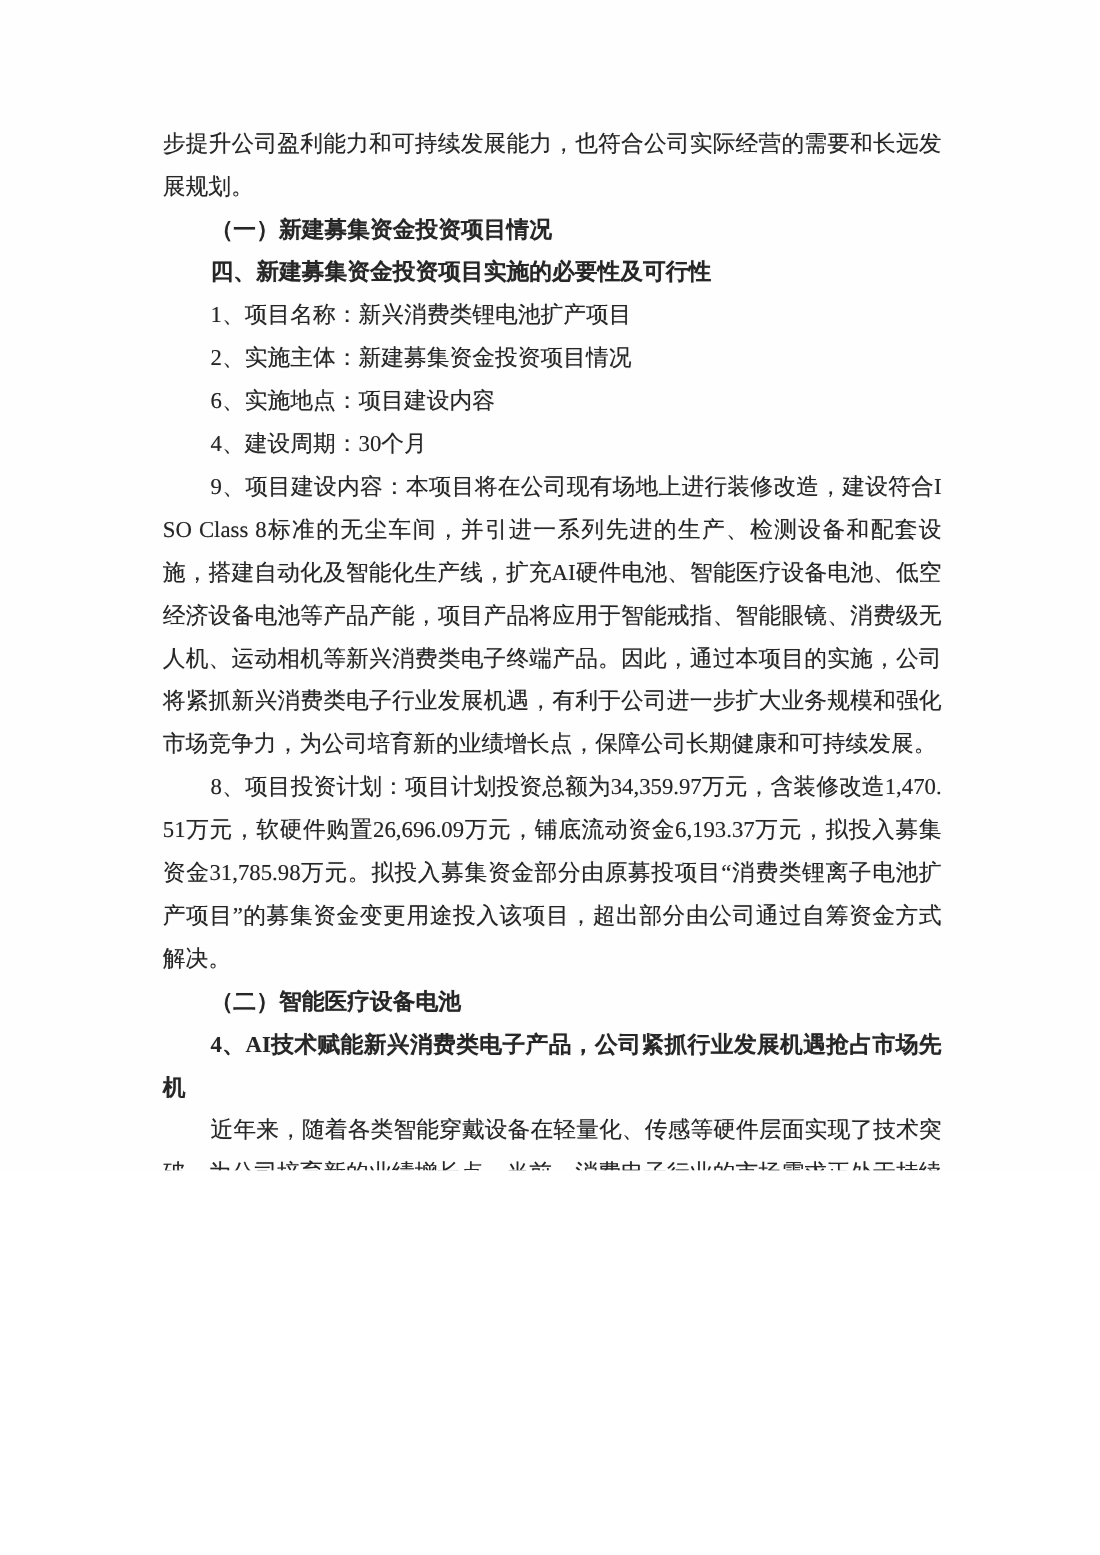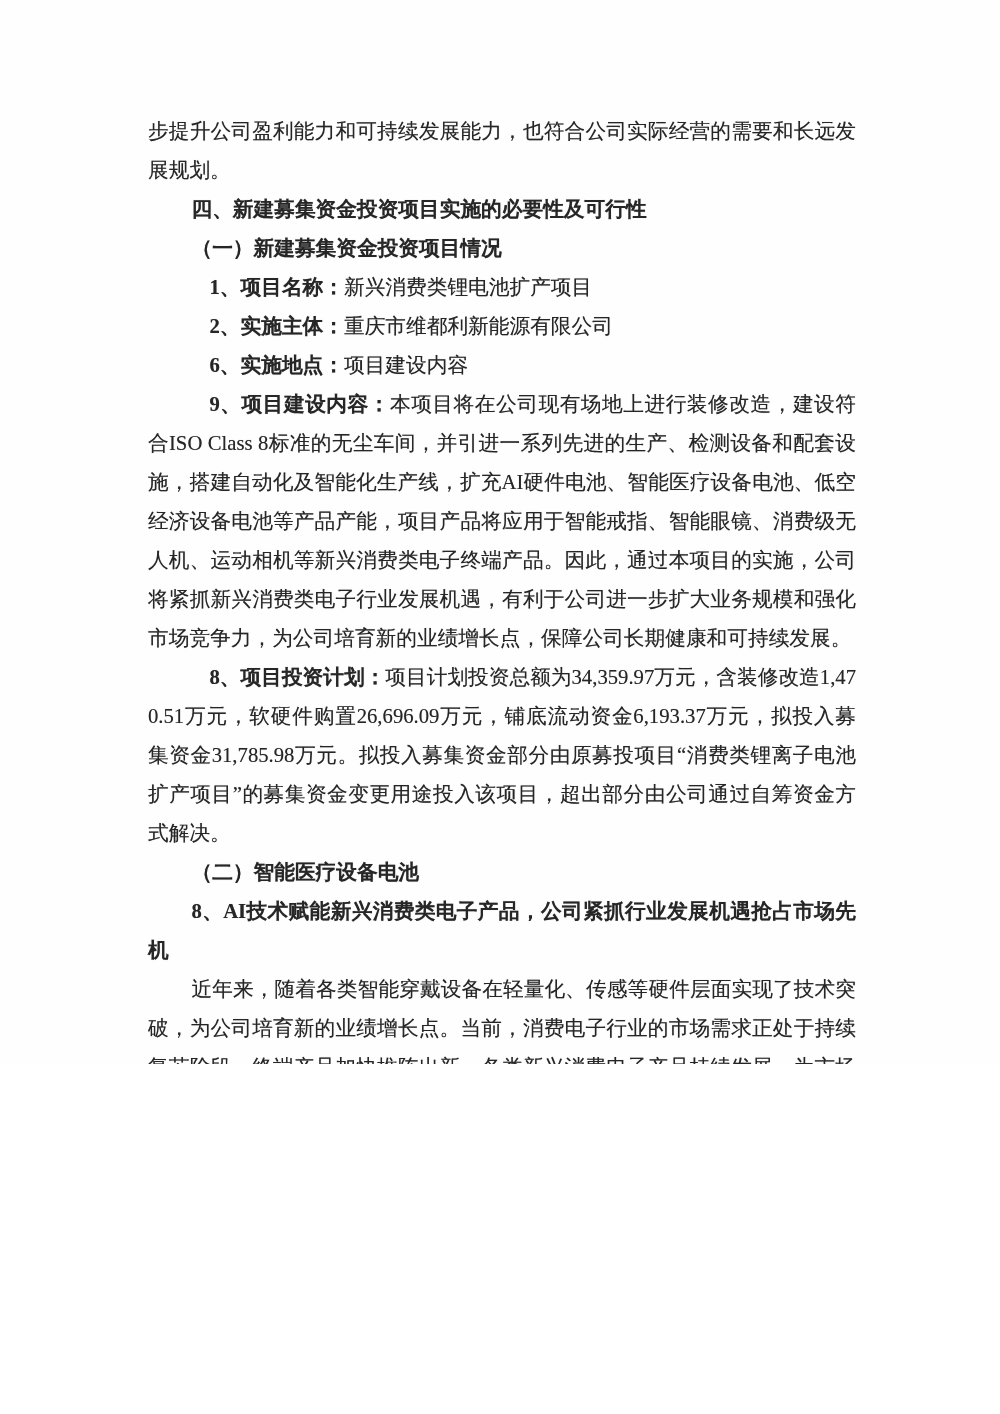--- a/index.html
+++ b/index.html
@@ -30,34 +30,34 @@
     text-shadow: 0 0 0.7px rgba(40,40,40,0.45);
     word-break: break-all;
   }
   .content p.indent {
     text-indent: 2.1em;
   }
   .content p.bold {
     font-weight: bold;
   }
   .content p b {
-    font-weight: bold;
-    margin-left: 18px;
+    font-weight: normal;
   }
 </style>
 </head>
 <body>
 
 <div class="page">
   <div class="content" id="doc-content">
       <p>步提升公司盈利能力和可持续发展能力，也符合公司实际经营的需要和长远发展规划。</p>
+      <p class="indent bold">（一）新建募集资金投资项目情况</p>
       <p class="indent bold">四、新建募集资金投资项目实施的必要性及可行性</p>
-      <p class="indent bold">（一）新建募集资金投资项目情况</p>
       <p class="indent"><b>1、项目名称：</b><span>新兴消费类锂电池扩产项目</span></p>
-      <p class="indent"><b>2、实施主体：</b><span>重庆市维都利新能源有限公司</span></p>
+      <p class="indent"><b>2、实施主体：</b><span>新建募集资金投资项目情况</span></p>
       <p class="indent"><b>6、实施地点：</b><span>项目建设内容</span></p>
+      <p class="indent"><b>4、建设周期：</b><span>30个月</span></p>
       <p class="indent"><b>9、项目建设内容：</b><span>本项目将在公司现有场地上进行装修改造，建设符合ISO Class 8标准的无尘车间，并引进一系列先进的生产、检测设备和配套设施，搭建自动化及智能化生产线，扩充AI硬件电池、智能医疗设备电池、低空经济设备电池等产品产能，项目产品将应用于智能戒指、智能眼镜、消费级无人机、运动相机等新兴消费类电子终端产品。因此，通过本项目的实施，公司将紧抓新兴消费类电子行业发展机遇，有利于公司进一步扩大业务规模和强化市场竞争力，为公司培育新的业绩增长点，保障公司长期健康和可持续发展。</span></p>
       <p class="indent"><b>8、项目投资计划：</b><span>项目计划投资总额为34,359.97万元，含装修改造1,470.51万元，软硬件购置26,696.09万元，铺底流动资金6,193.37万元，拟投入募集资金31,785.98万元。拟投入募集资金部分由原募投项目“消费类锂离子电池扩产项目”的募集资金变更用途投入该项目，超出部分由公司通过自筹资金方式解决。</span></p>
       <p class="indent bold">（二）智能医疗设备电池</p>
-      <p class="indent bold">8、AI技术赋能新兴消费类电子产品，公司紧抓行业发展机遇抢占市场先机</p>
+      <p class="indent bold">4、AI技术赋能新兴消费类电子产品，公司紧抓行业发展机遇抢占市场先机</p>
       <p class="indent">近年来，随着各类智能穿戴设备在轻量化、传感等硬件层面实现了技术突破，为公司培育新的业绩增长点。当前，消费电子行业的市场需求正处于持续复苏阶段，终端产品加快推陈出新，各类新兴消费电子产品持续发展，为市场带来新的发展机遇，并且以人工智能为代表的新技术在消费电子终端设备中加速落地，AI技术与硬件深度融合促进多类终端产品的应用场景不断创新。其中，智能穿戴设备展现出强劲的发展势头，人工智能大模型的端侧部署成为推动智能穿戴产品场景跃迁的核心引擎，例如智能眼镜集成了AI语音助手，用户可通</p>
     </div>
 </div>
 
 </body></html>

